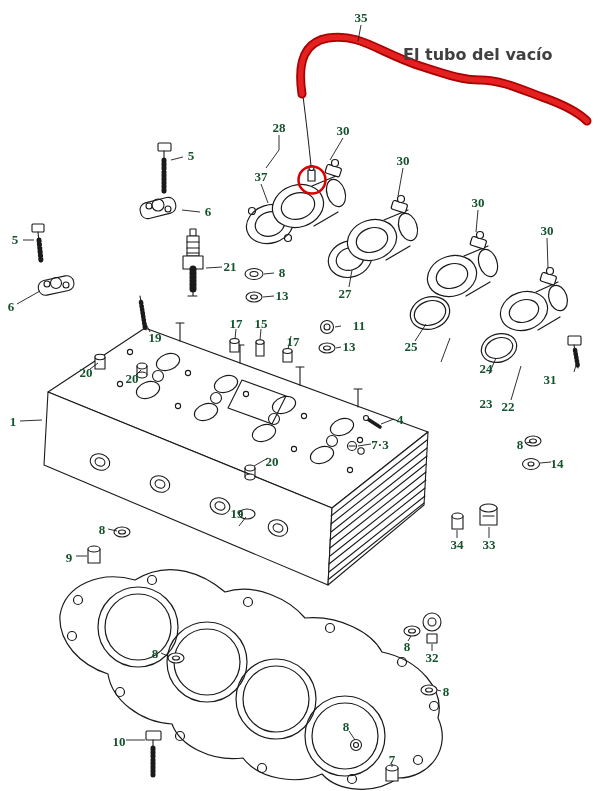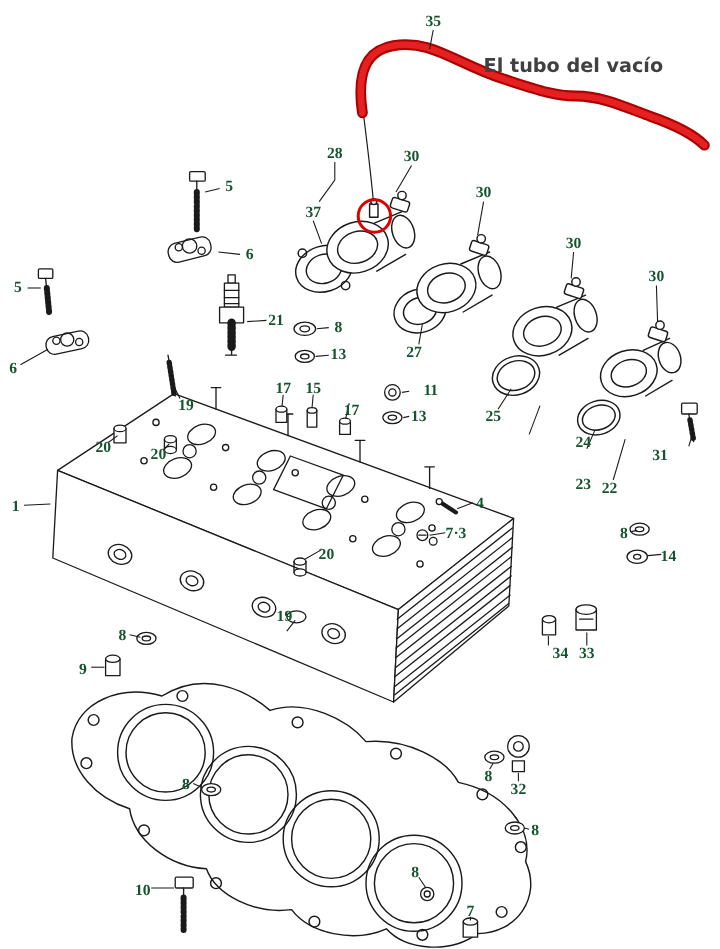--- a/index.html
+++ b/index.html
@@ -425,21 +425,21 @@
       <span class="part-label" style="left: 132px; top: 378px;">20</span>
       <span class="part-label" style="left: 13px; top: 421px;">1</span>
       <span class="part-label" style="left: 400px; top: 419px;">4</span>
       <span class="part-label" style="left: 380px; top: 444px;">7·3</span>
       <span class="part-label" style="left: 520px; top: 444px;">8</span>
       <span class="part-label" style="left: 557px; top: 463px;">14</span>
       <span class="part-label" style="left: 272px; top: 461px;">20</span>
       <span class="part-label" style="left: 237px; top: 513px;">19</span>
       <span class="part-label" style="left: 102px; top: 529px;">8</span>
       <span class="part-label" style="left: 69px; top: 557px;">9</span>
-      <span class="part-label" style="left: 467px; top: 544px; text-align: center;">34</span>
+      <span class="part-label" style="left: 457px; top: 544px; text-align: center;">34</span>
       <span class="part-label" style="left: 489px; top: 544px;">33</span>
       <span class="part-label" style="left: 155px; top: 653px;">8</span>
       <span class="part-label" style="left: 432px; top: 657px;">32</span>
       <span class="part-label" style="left: 407px; top: 646px;">8</span>
       <span class="part-label" style="left: 446px; top: 691px;">8</span>
       <span class="part-label" style="left: 119px; top: 741px;">10</span>
       <span class="part-label" style="left: 346px; top: 726px;">8</span>
       <span class="part-label" style="left: 392px; top: 759px;">7</span>
     </div>
 

